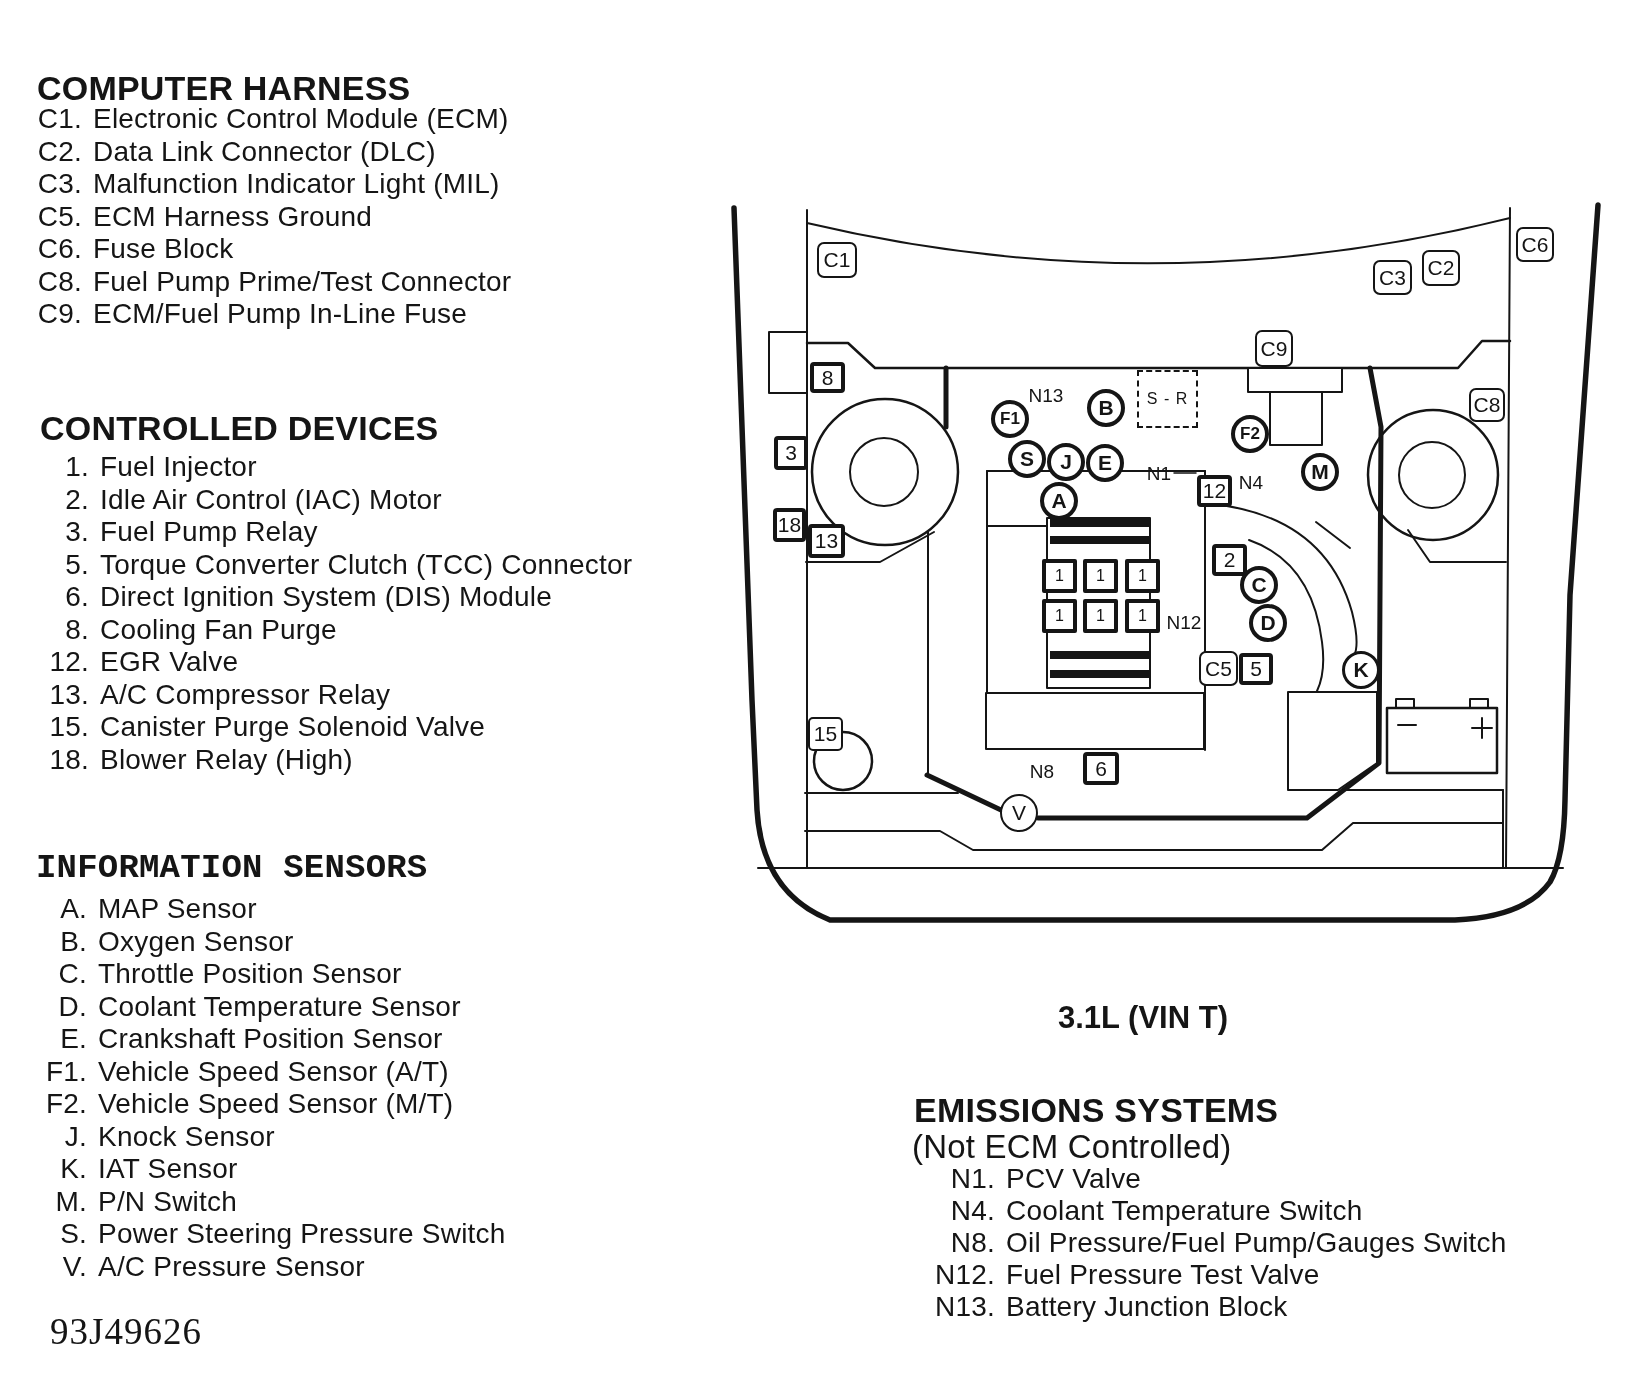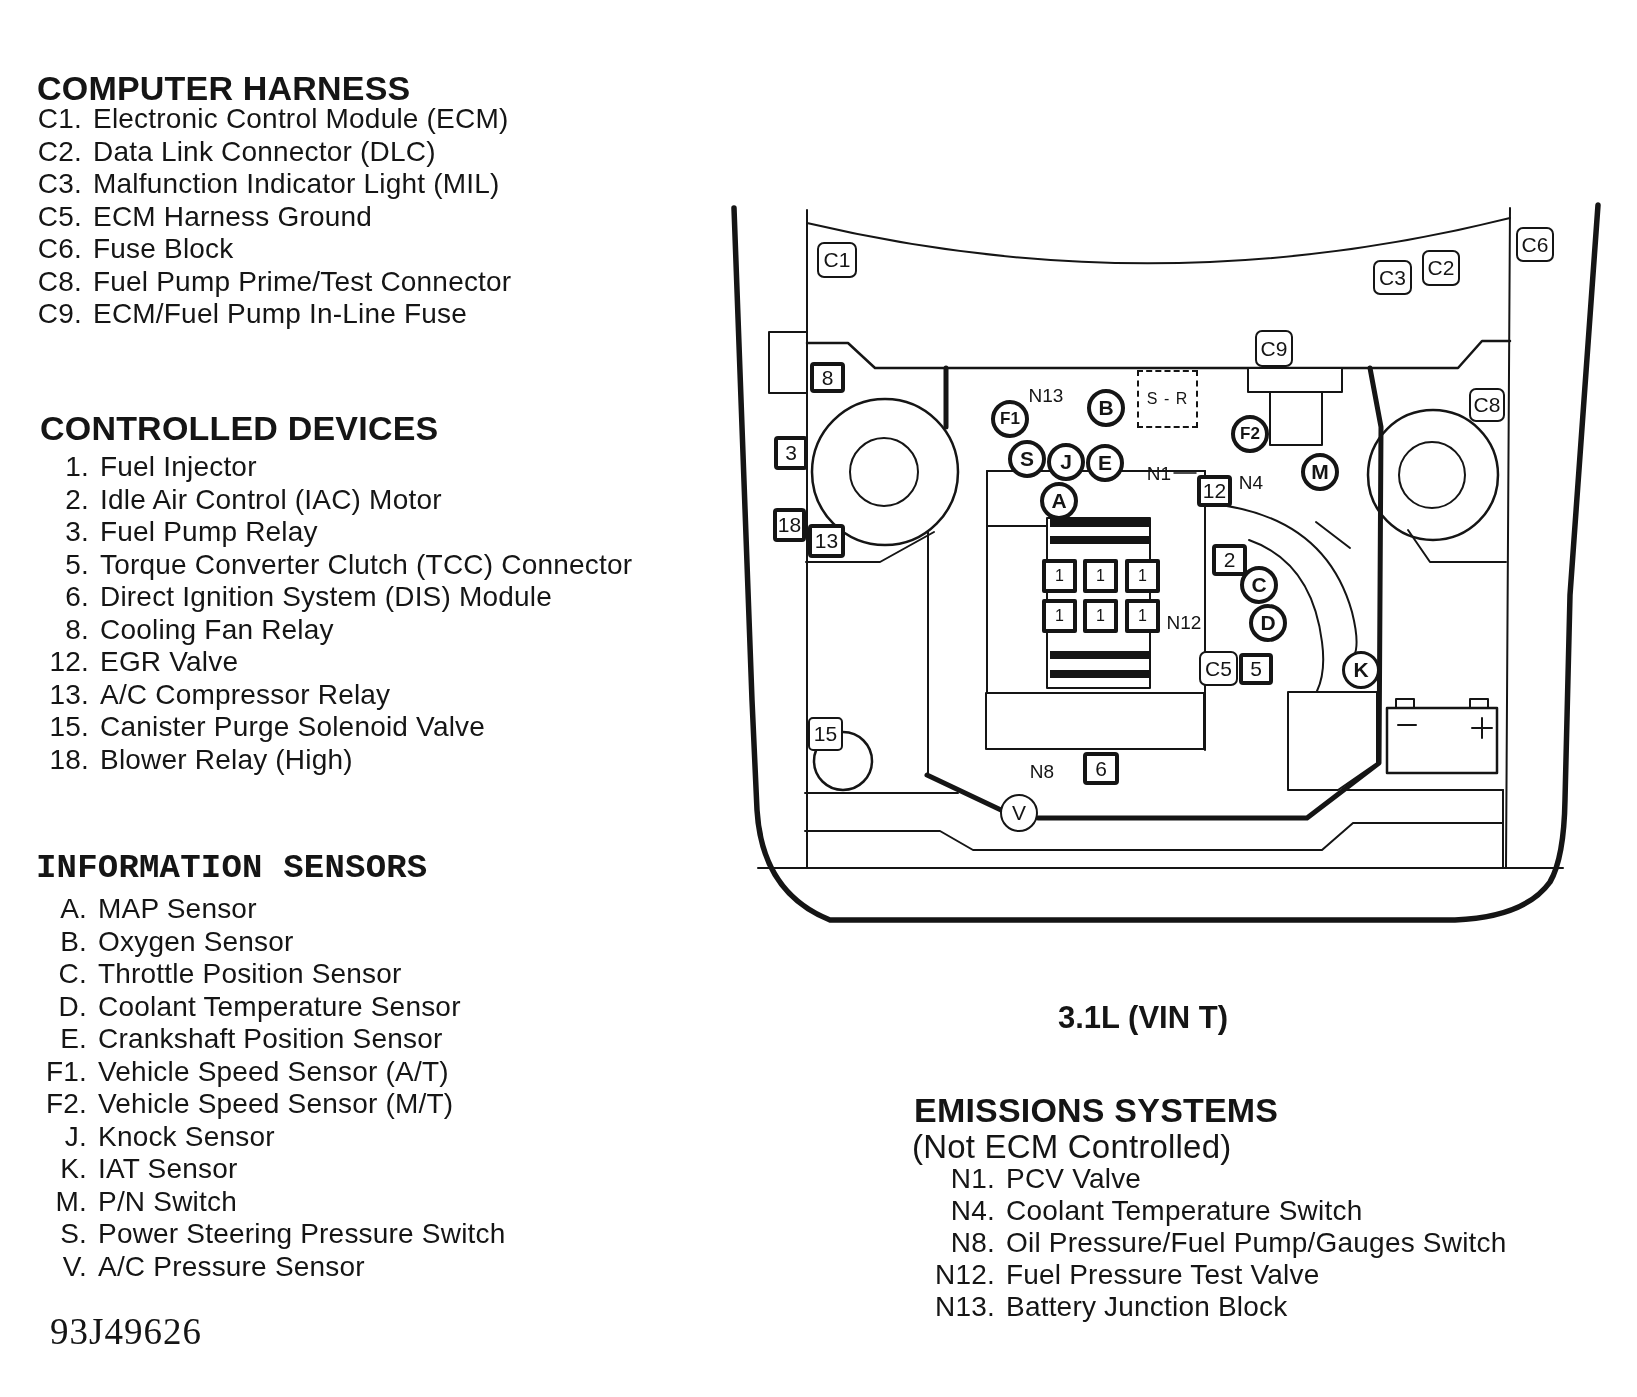--- a/index.html
+++ b/index.html
@@ -190,21 +190,21 @@
       <div class="row">
         <span class="lbl">5.</span>
         <span class="txt">Torque Converter Clutch (TCC) Connector</span>
       </div>
       <div class="row">
         <span class="lbl">6.</span>
         <span class="txt">Direct Ignition System (DIS) Module</span>
       </div>
       <div class="row">
         <span class="lbl">8.</span>
-        <span class="txt">Cooling Fan Relay</span>
+        <span class="txt">Cooling Fan Purge</span>
       </div>
       <div class="row">
         <span class="lbl">12.</span>
         <span class="txt">EGR Valve</span>
       </div>
       <div class="row">
         <span class="lbl">13.</span>
         <span class="txt">A/C Compressor Relay</span>
       </div>
       <div class="row">

